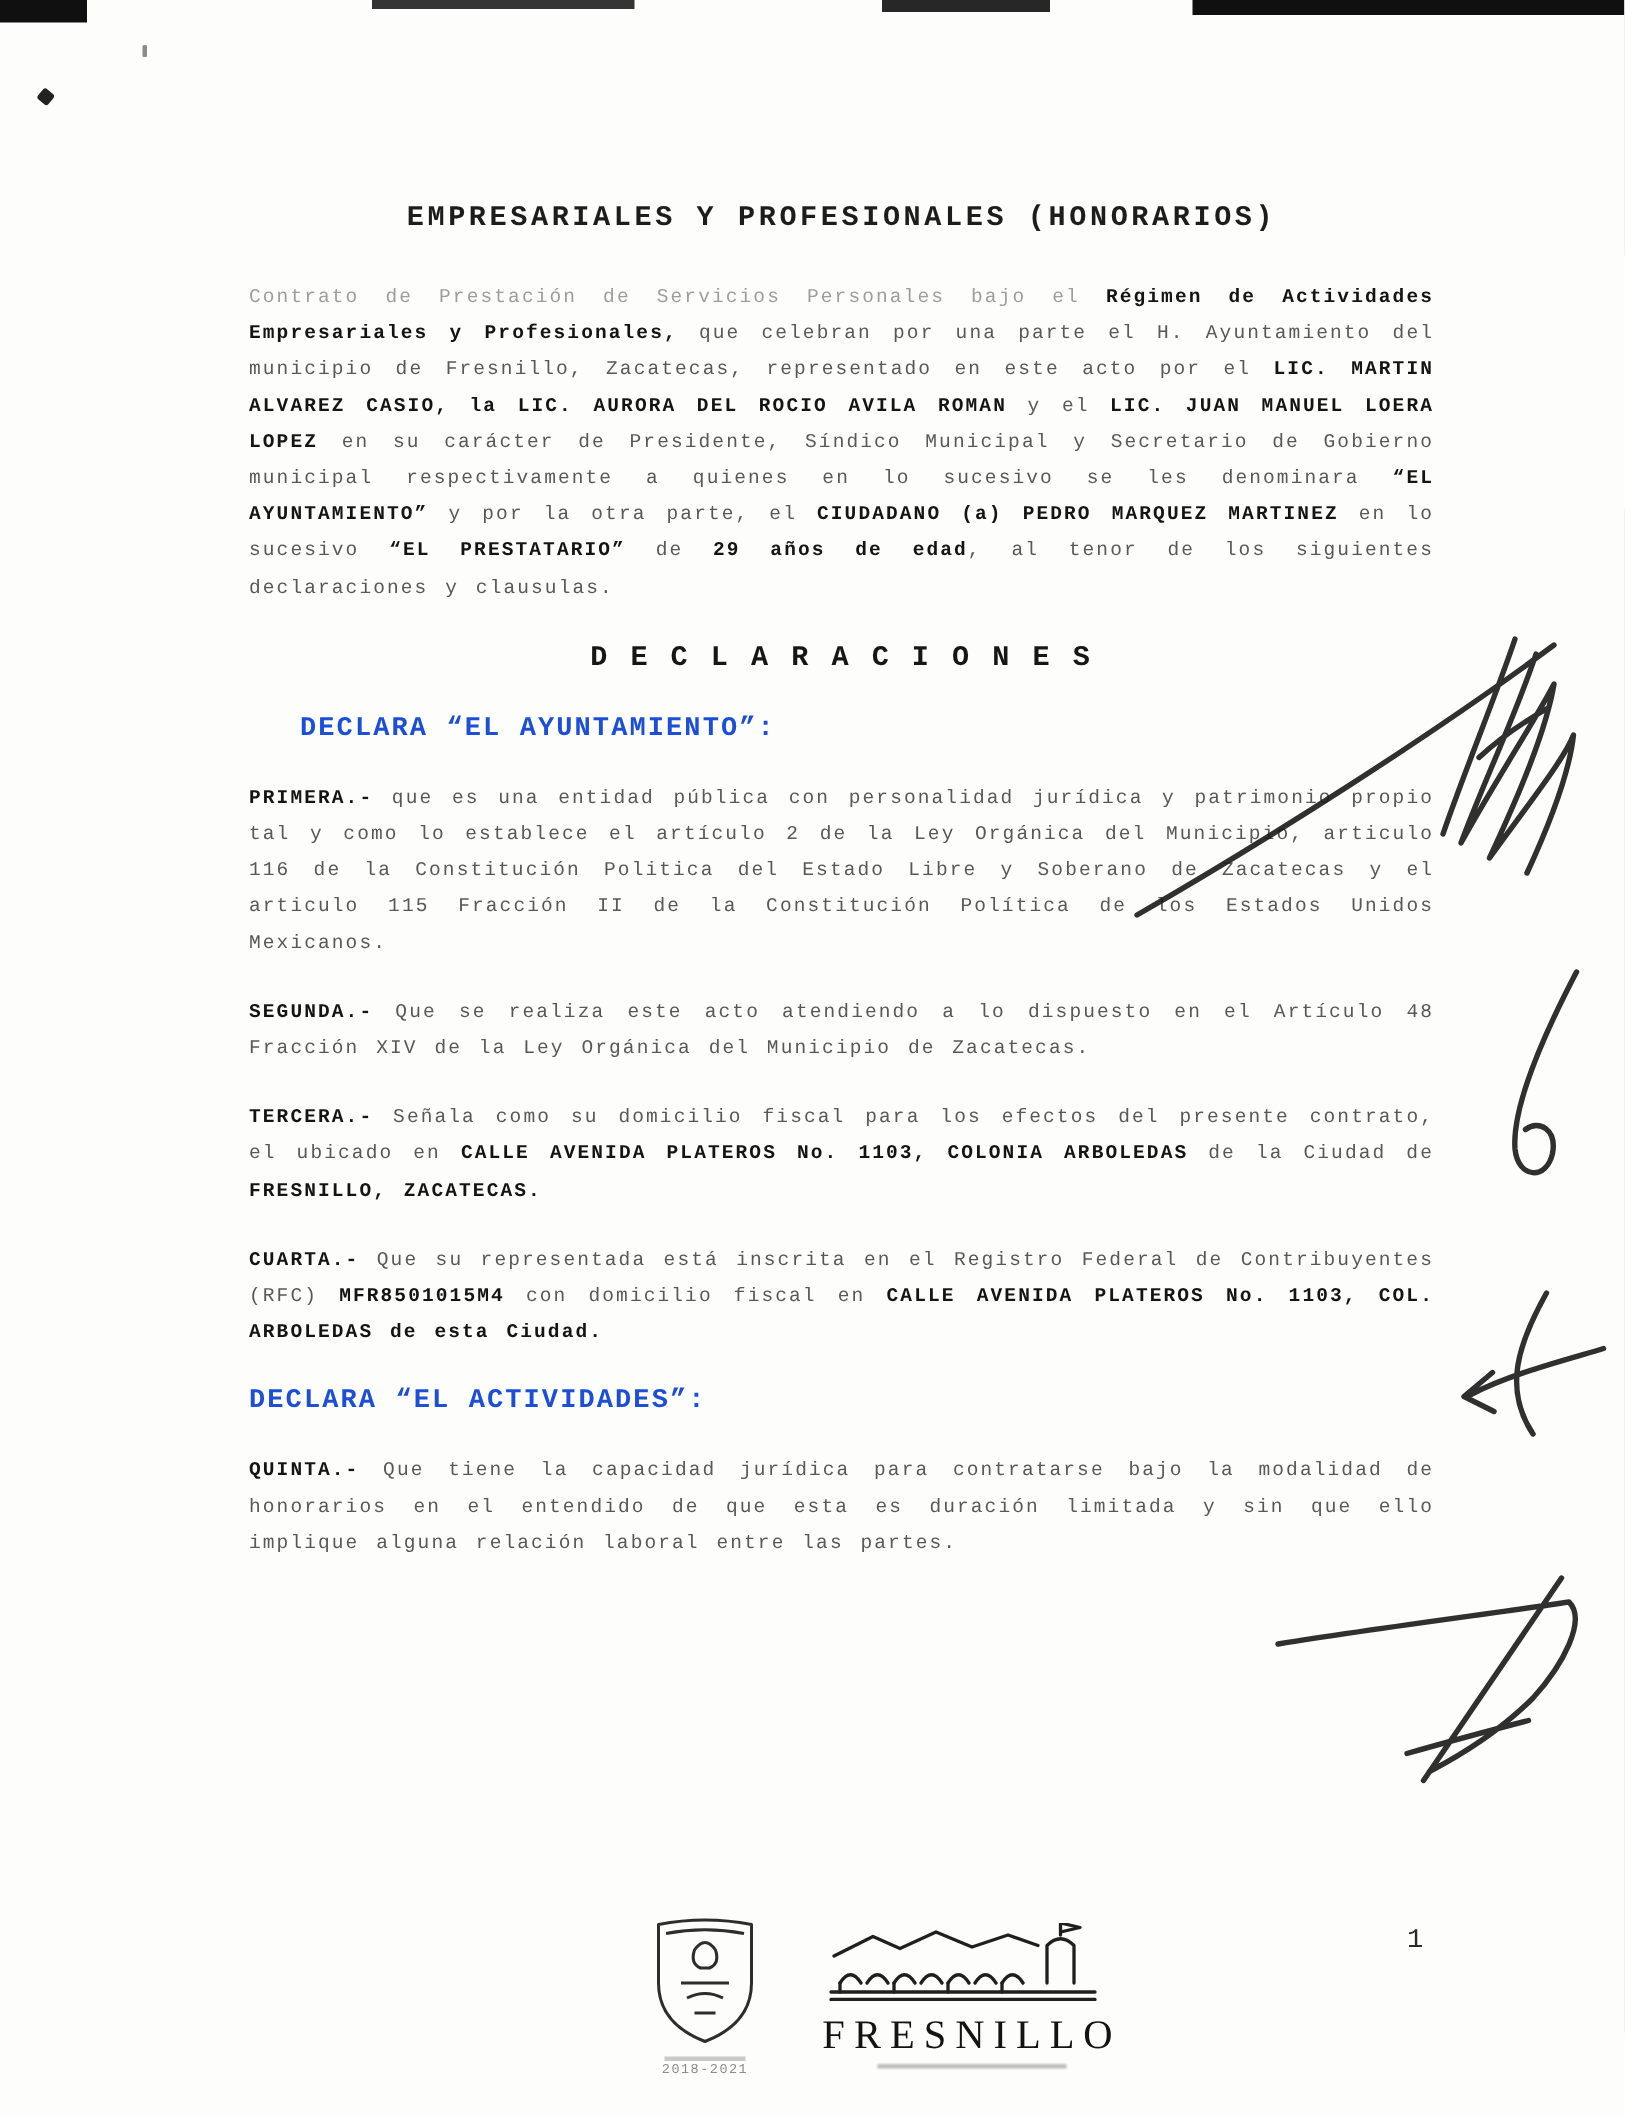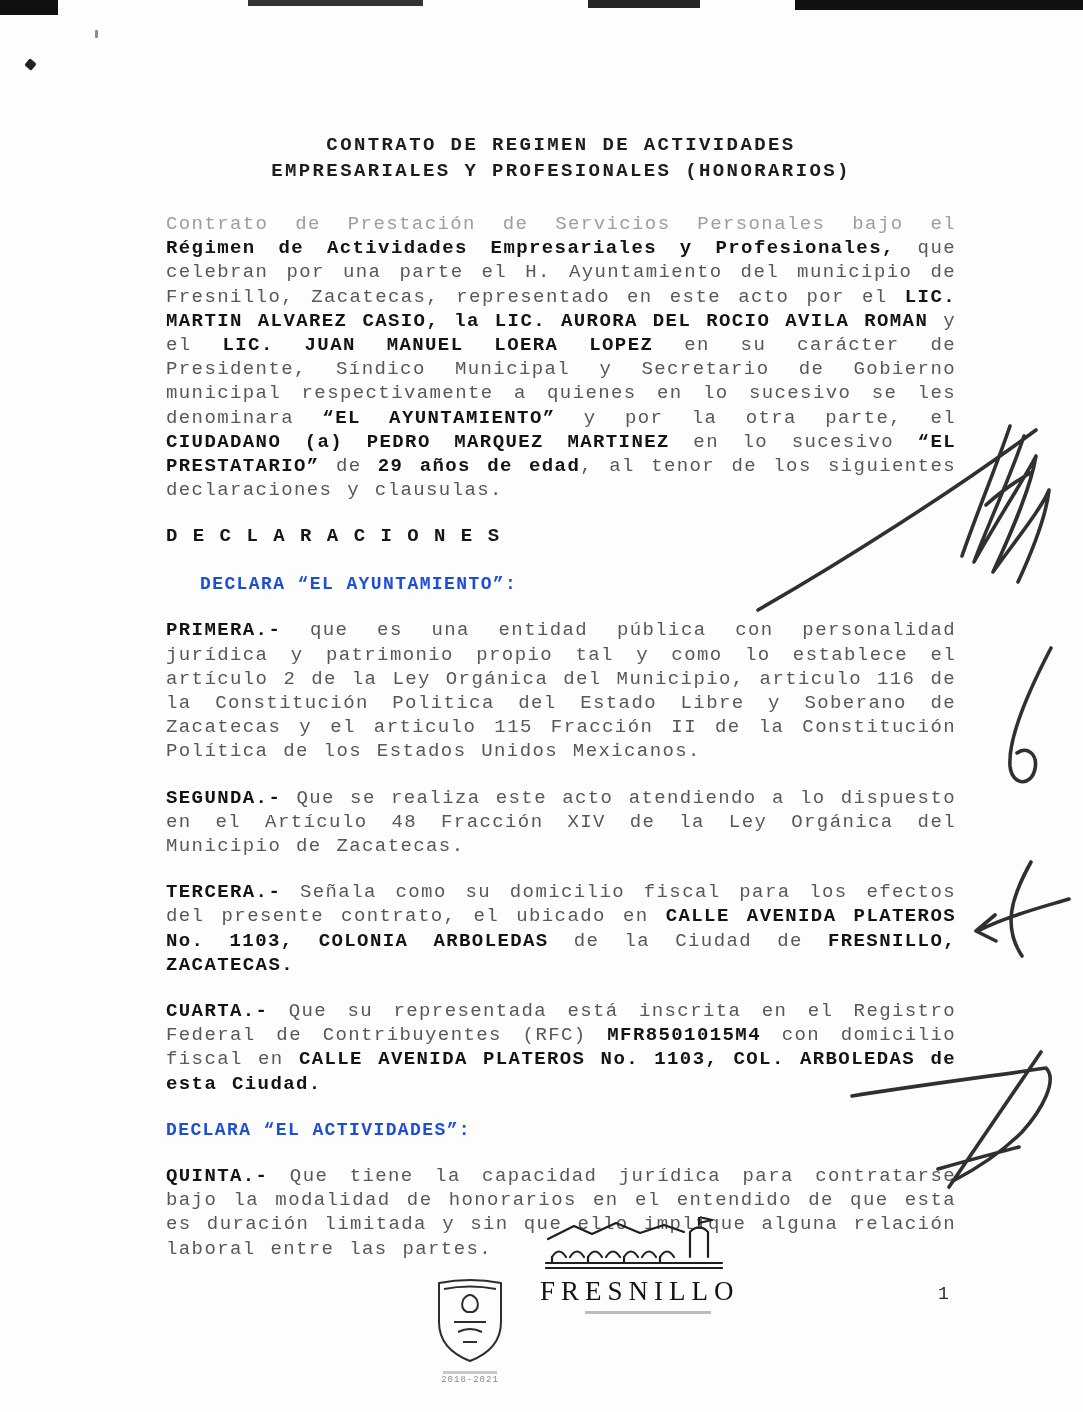--- a/index.html
+++ b/index.html
@@ -22,71 +22,70 @@
 
   .content{
     position:absolute;left:166px;top:132px;width:790px;
   }
   .title{
     text-align:center;font-weight:700;font-size:19px;line-height:26px;
     letter-spacing:2.4px;color:#1d1d1d;
   }
   p.body{
     margin:0 0 22px 0;
-    font-size:19px;line-height:24.2px;
+    font-size:13px;line-height:24.2px;
     letter-spacing:1.4px;word-spacing:2px;
     text-align:justify;
     color:#585858;
   }
   p.intro{margin-top:28px;}
   .b{font-weight:700;color:#141414;}
   .f{color:#9d9d9d;}
   .decl{
-    font-weight:700;font-size:19px;line-height:24px;
+    text-align:center;font-weight:700;font-size:19px;line-height:24px;
     letter-spacing:2px;color:#161616;margin:4px 0 24px 0;
   }
   .sub{
     font-weight:700;font-size:18px;line-height:24px;letter-spacing:1.4px;
     color:#1d4ed8;margin:0 0 22px 34px;
   }
   .sub2{margin-left:0;}
 
   .pagenum{
     position:absolute;left:938px;top:1284px;
     font-size:18px;color:#2a2a2a;letter-spacing:1px;
   }
 
   .marks{position:absolute;left:0;top:0;pointer-events:none;}
 
   
   .crest{position:absolute;left:428px;top:1276px;width:84px;text-align:center;}
   .crest-bar{width:54px;height:3px;background:#c9c9c9;margin:2px auto 1px auto;}
   .crest-caption{font-size:9px;color:#8c8c8c;letter-spacing:1px;font-family:Liberation Mono, monospace;}
-  .fresnillo{position:absolute;left:540px;top:1217px;width:216px;}
+  .fresnillo{position:absolute;left:540px;top:1282px;width:216px;text-align:center;}
   .wordmark{
     font-family:"Liberation Serif","DejaVu Serif",serif;
     font-size:27px;letter-spacing:6px;color:#131313;margin-top:2px;
   }
   .tagline-bar{width:126px;height:3px;background:#bdbdbd;margin:4px auto 0 auto;filter:blur(.6px);}
 </style>
 </head>
 <body>
 
 <div class="page">
 
   <div class="artifact a1"></div>
   <div class="artifact a2"></div>
   <div class="artifact a3"></div>
   <div class="artifact a4"></div>
   <div class="pen-dot"></div>
   <div class="tick-mark"></div>
 
   <div class="content">
     <div class="title">
-      <div>CONTRATO DE REGIMEN DE ACTIVIDADES</div>
       <div>EMPRESARIALES Y PROFESIONALES (HONORARIOS)</div>
     </div>
 
     <p class="body intro"><span class="f">Contrato de Prestación de Servicios Personales bajo el </span><span class="b">Régimen de Actividades Empresariales y Profesionales,</span><span> que celebran por una parte el H. Ayuntamiento del municipio de Fresnillo, Zacatecas, representado en este acto por el </span><span class="b">LIC. MARTIN ALVAREZ CASIO, la LIC. AURORA DEL ROCIO AVILA ROMAN</span><span> y el </span><span class="b">LIC. JUAN MANUEL LOERA LOPEZ</span><span> en su carácter de Presidente, Síndico Municipal y Secretario de Gobierno municipal respectivamente a quienes en lo sucesivo se les denominara </span><span class="b">“EL AYUNTAMIENTO”</span><span> y por la otra parte, el </span><span class="b">CIUDADANO (a) PEDRO MARQUEZ MARTINEZ</span><span> en lo sucesivo </span><span class="b">“EL PRESTATARIO”</span><span> de </span><span class="b">29 años de edad</span><span>, al tenor de los siguientes declaraciones y clausulas.</span></p>
 
     <div class="decl">D E C L A R A C I O N E S</div>
 
     <div class="sub">DECLARA “EL AYUNTAMIENTO”:</div>
 
     <p class="body"><span class="b">PRIMERA.-</span><span> que es una entidad pública con personalidad jurídica y patrimonio propio tal y como lo establece el artículo 2 de la Ley Orgánica del Municipio, articulo 116 de la Constitución Politica del Estado Libre y Soberano de Zacatecas y el articulo 115 Fracción II de la Constitución Política de los Estados Unidos Mexicanos.</span></p>

